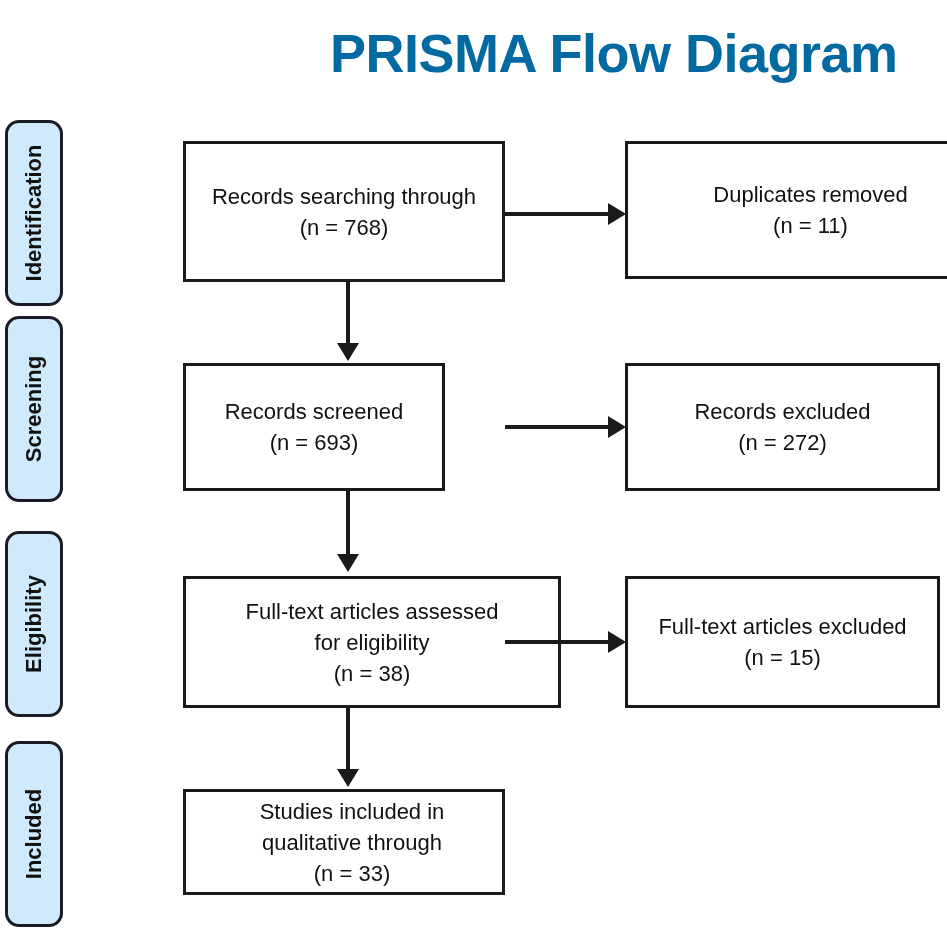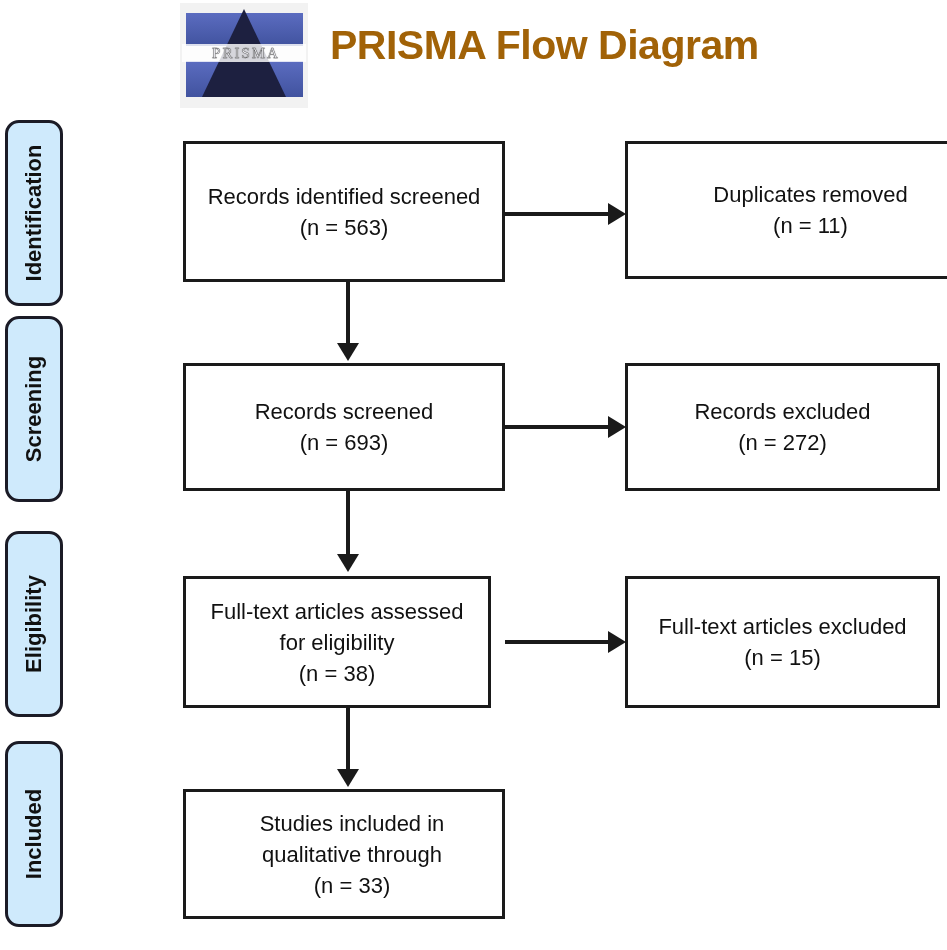--- a/index.html
+++ b/index.html
@@ -73,24 +73,24 @@
     background: rgba(255,255,255,0.82);
     text-shadow: 0 0 1px #333;
     -webkit-text-stroke: 0.3px #555;
     box-sizing: border-box;
     mix-blend-mode: normal;
   }
   #title {
     position: absolute;
     left: 330px;
     top: 22px;
-    font-size: 41px;
+    font-size: 54px;
     font-weight: bold;
     letter-spacing: -0.5px;
-    color: #a16207;
+    color: #0369a1;
     white-space: nowrap;
   }
 
   
   .stage {
     position: absolute;
     left: 5px;
     width: 58px;
     border: 3px solid #1b1b26;
     border-radius: 14px;
@@ -128,25 +128,25 @@
   .fline {
     font-size: 22px;
     line-height: 31px;
     color: #111111;
     text-align: center;
     white-space: nowrap;
   }
 
   #box-identified { left: 183px; top: 141px; width: 322px; height: 141px; }
   #box-duplicates { left: 625px; top: 141px; width: 371px; height: 138px; }
-  #box-screened   { left: 183px; top: 363px; width: 322px; height: 128px; }
+  #box-screened   { left: 183px; top: 363px; width: 262px; height: 128px; }
   #box-excluded   { left: 625px; top: 363px; width: 315px; height: 128px; justify-content: center; }
-  #box-fulltext   { left: 183px; top: 576px; width: 308px; height: 132px; }
+  #box-fulltext   { left: 183px; top: 576px; width: 378px; height: 132px; }
   #box-ftexcluded { left: 625px; top: 576px; width: 315px; height: 132px; }
-  #box-included   { left: 183px; top: 789px; width: 322px; height: 130px; padding-left: 16px; }
+  #box-included   { left: 183px; top: 789px; width: 322px; height: 106px; padding-left: 16px; }
 
   
   .conn { position: absolute; }
   .v-line {
     width: 4px;
     background: #1a1a1a;
   }
   .h-line {
     height: 4px;
     background: #1a1a1a;
@@ -182,48 +182,40 @@
   #conn-h2 { left: 505px; top: 425px; width: 106px; }
   #arr-h2  { left: 608px; top: 416px; }
   #conn-h3 { left: 505px; top: 640px; width: 106px; }
   #arr-h3  { left: 608px; top: 631px; }
 </style>
 </head>
 <body>
 
 <div id="header">
 
-  <div id="logo">
-    <div id="logo-inner">
-      <div class="logo-band" id="logo-band-top"></div>
-      <div class="logo-band" id="logo-band-bottom"></div>
-      <div id="logo-tri"></div>
-      <div id="logo-word">PRISMA</div>
-    </div>
-  </div>
 
   <div id="title">PRISMA Flow Diagram</div>
 </div>
 
 <div class="stage" id="stage-0">
   <span class="stage-label">Identification</span>
 </div>
 <div class="stage" id="stage-1">
   <span class="stage-label">Screening</span>
 </div>
 <div class="stage" id="stage-2">
   <span class="stage-label">Eligibility</span>
 </div>
 <div class="stage" id="stage-3">
   <span class="stage-label">Included</span>
 </div>
 
 <div class="fbox" id="box-identified">
-  <div class="fline">Records identified screened</div>
-  <div class="fline">(n = 563)</div>
+  <div class="fline">Records searching through</div>
+  <div class="fline">(n = 768)</div>
 </div>
 
 <div class="fbox" id="box-duplicates">
   <div class="fline">Duplicates removed</div>
   <div class="fline">(n = 11)</div>
 </div>
 
 <div class="fbox" id="box-screened">
   <div class="fline">Records screened</div>
   <div class="fline">(n = 693)</div>

